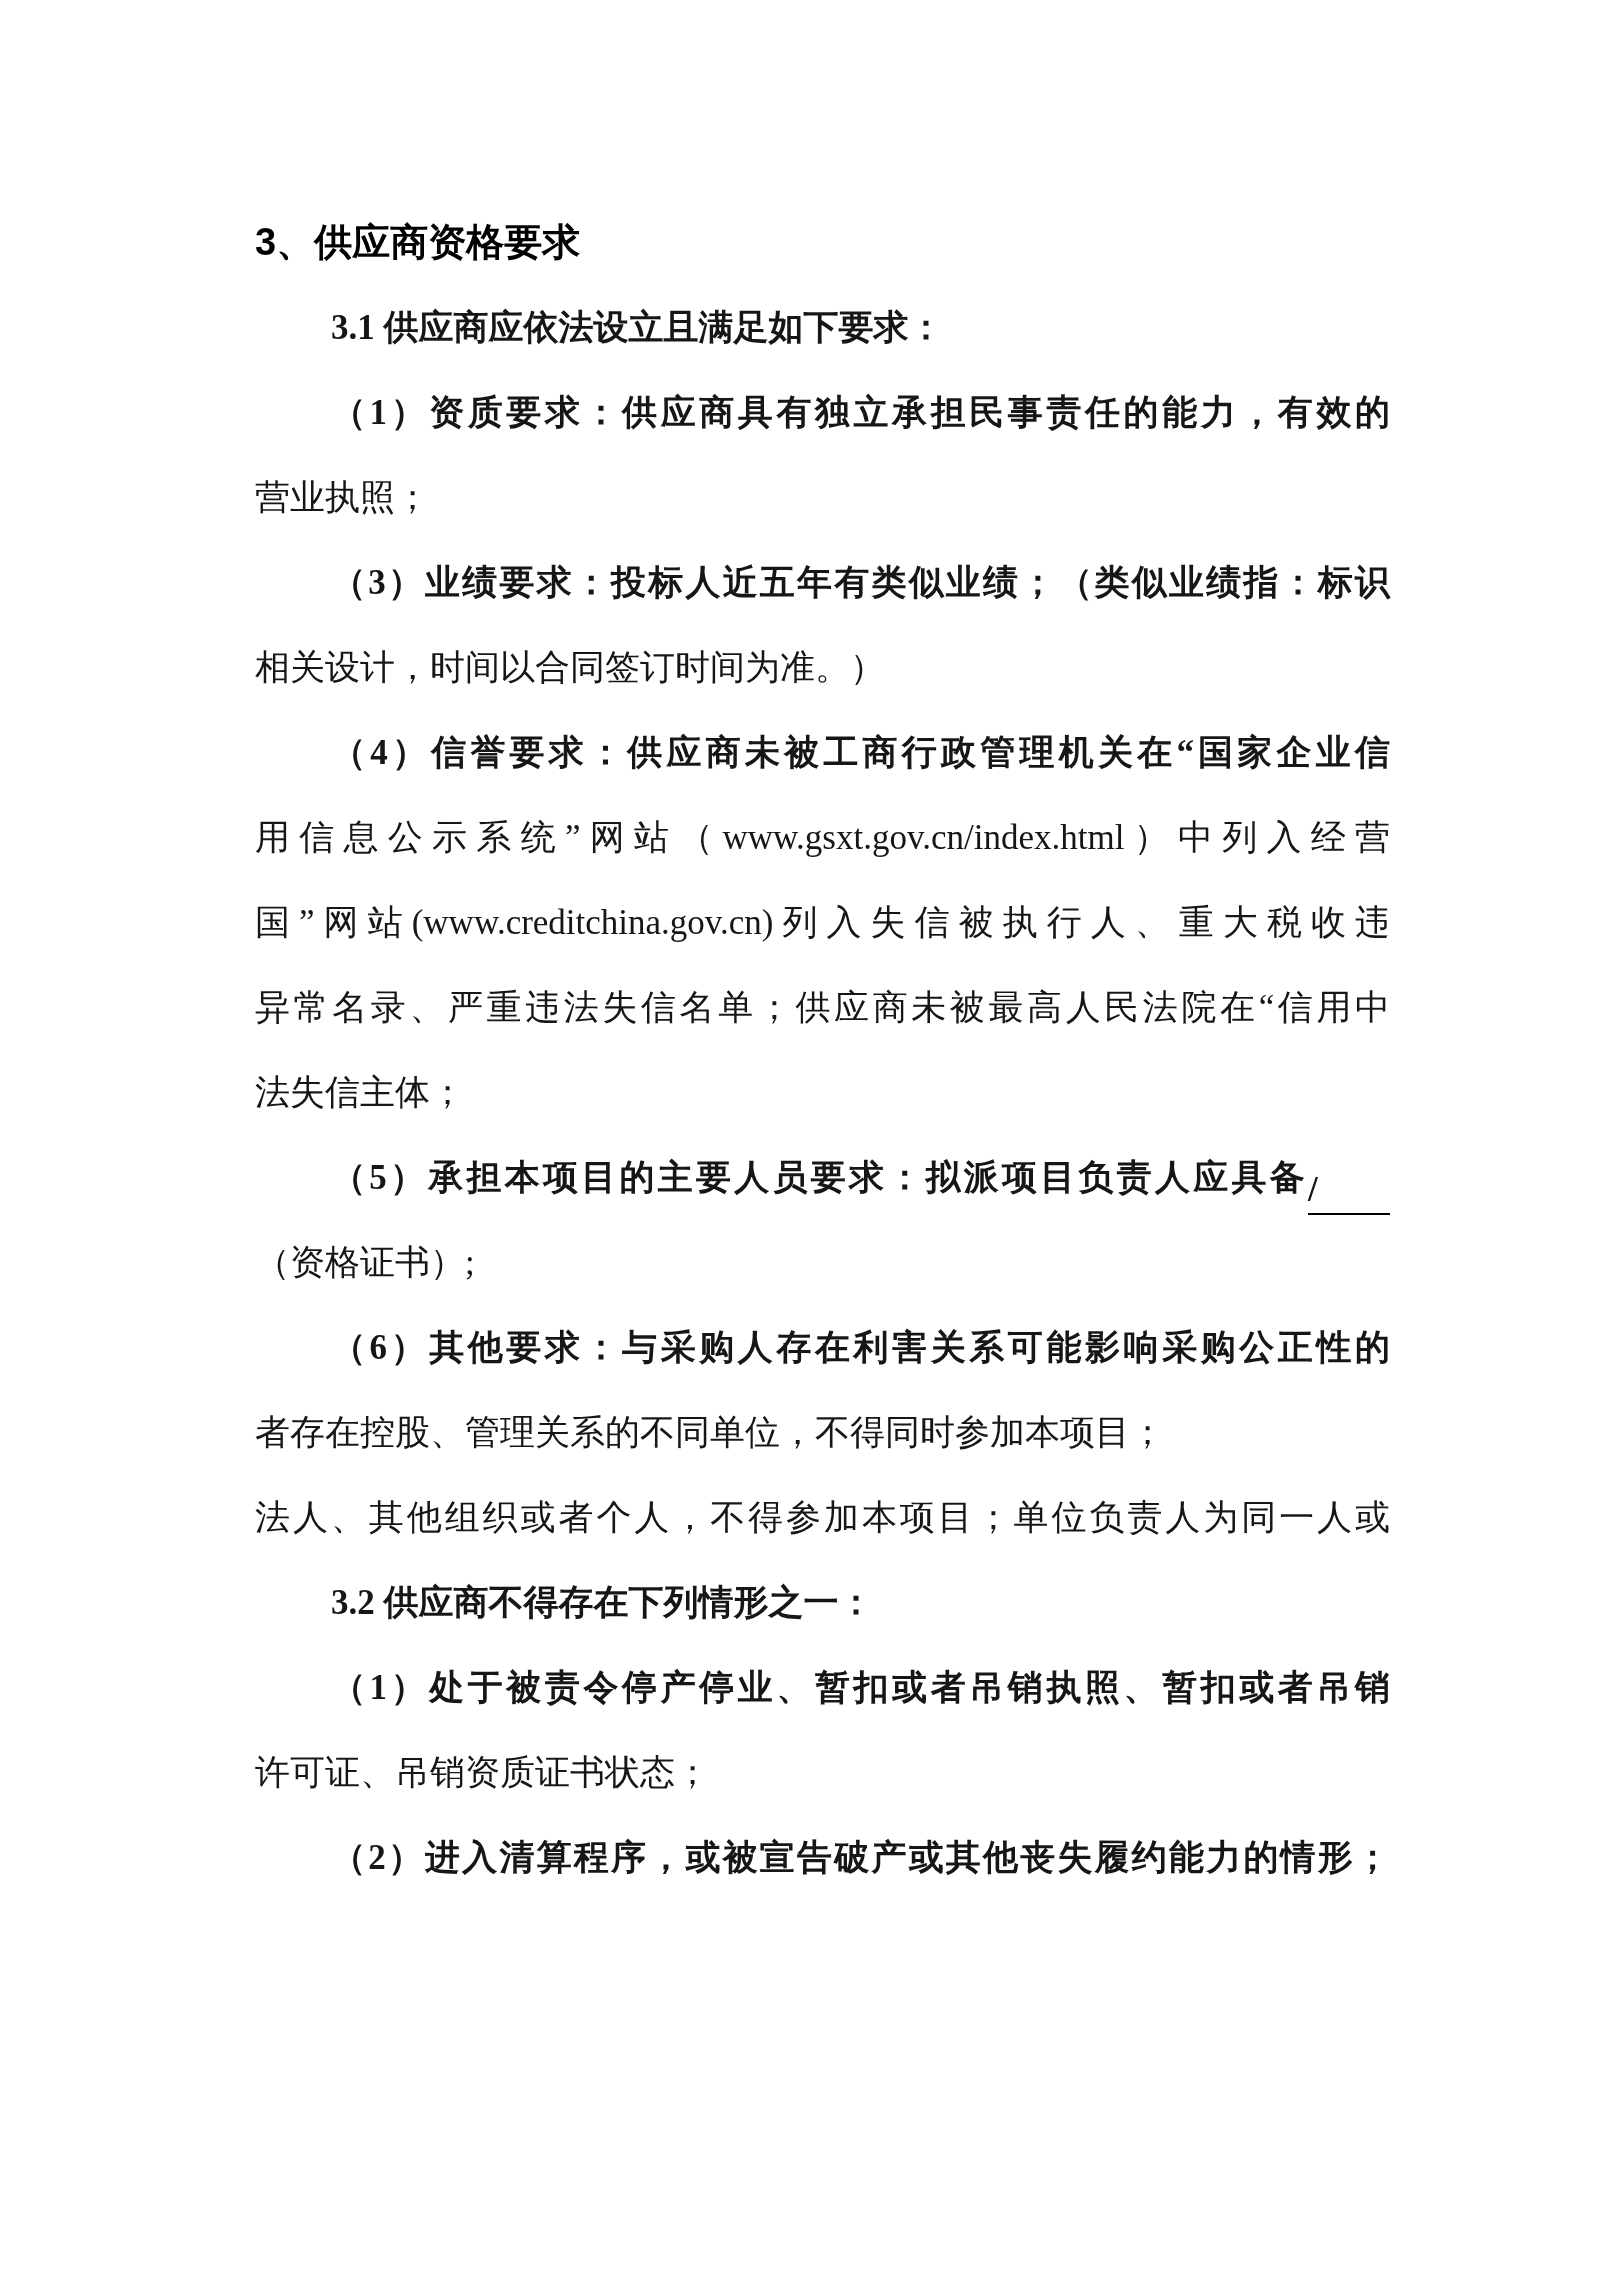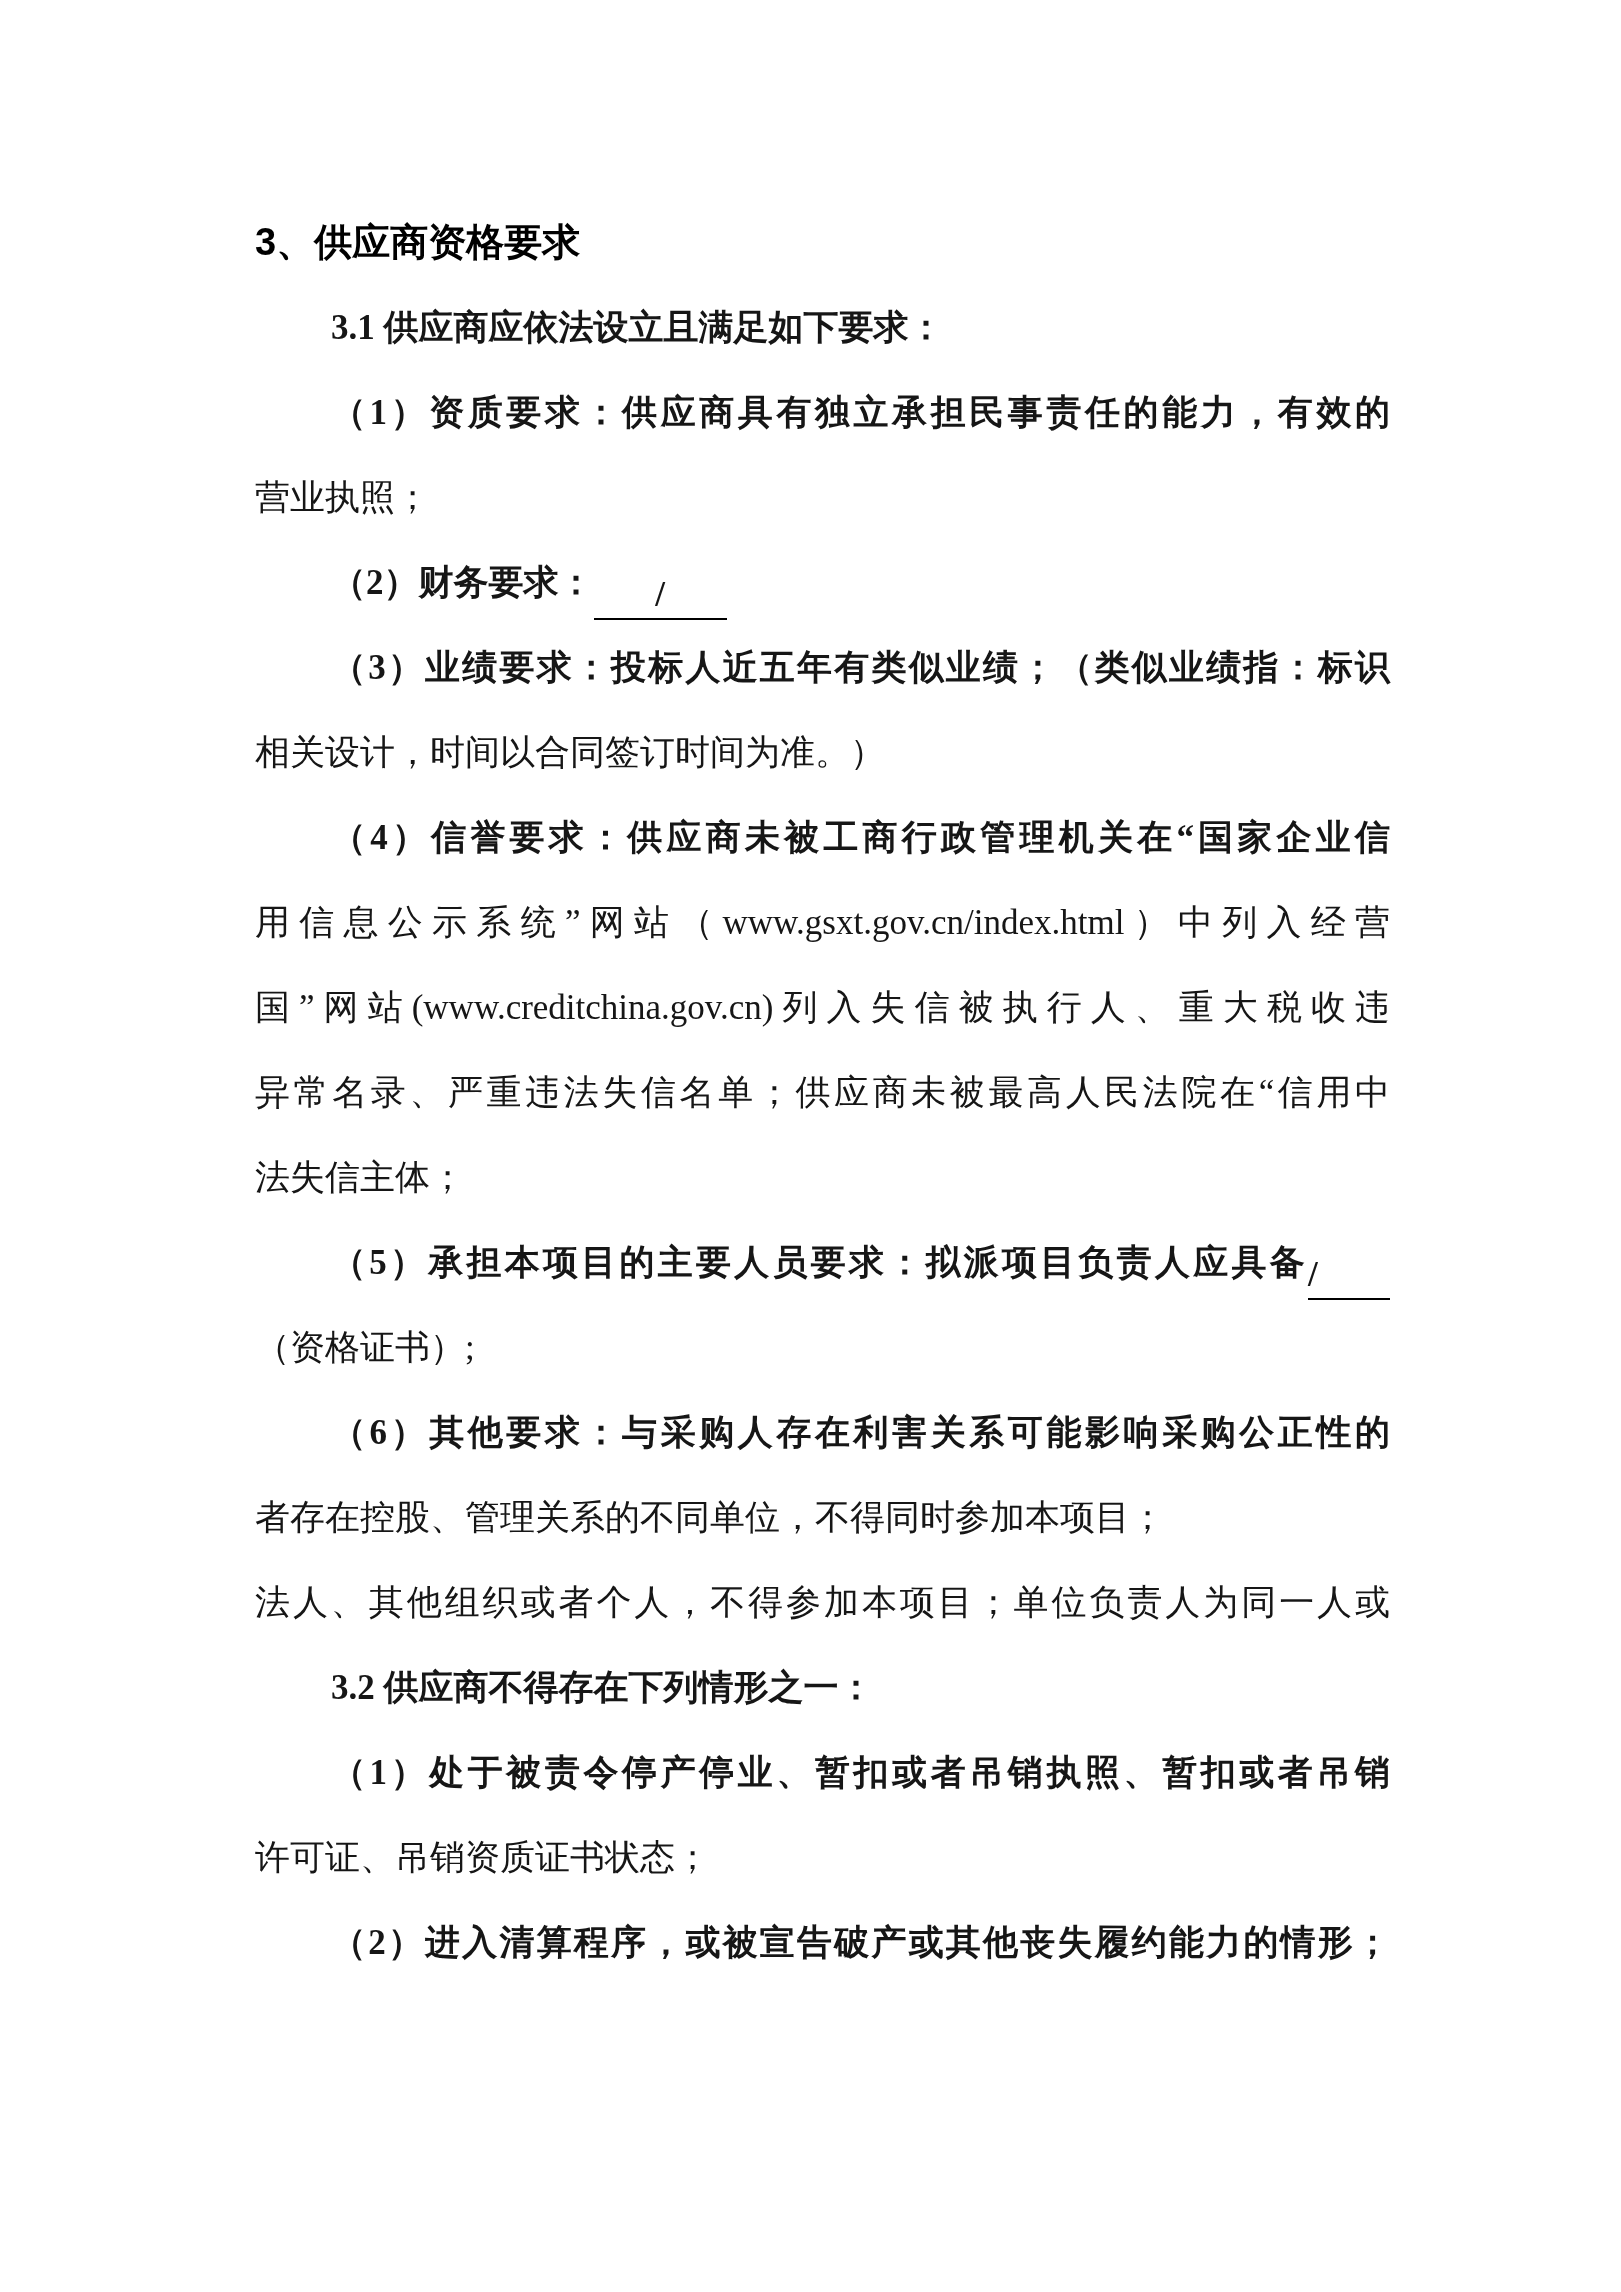--- a/index.html
+++ b/index.html
@@ -64,21 +64,20 @@
 <div class="page">
   <div class="content">
 
     <div class="line heading">3、供应商资格要求</div>
 
     <div class="line indent">3.1 供应商应依法设立且满足如下要求：</div>
 
     <div class="line indent full">（1）资质要求：供应商具有独立承担民事责任的能力，有效的</div>
     <div class="line">营业执照；</div>
 
-    <div class="line indent"><span>（2）财务要求：</span><span class="blank blank-wide"><span class="slash">/</span></span></div>
 
     <div class="line indent full">（3）业绩要求：投标人近五年有类似业绩；（类似业绩指：标识</div>
     <div class="line">相关设计，时间以合同签订时间为准。）</div>
 
     <div class="line indent full">（4）信誉要求：供应商未被工商行政管理机关在“国家企业信</div>
     <div class="line full">用信息公示系统”网站（www.gsxt.gov.cn/index.html）中列入经营</div>
     <div class="line full">国”网站(www.creditchina.gov.cn)列入失信被执行人、重大税收违</div>
     <div class="line full">异常名录、严重违法失信名单；供应商未被最高人民法院在“信用中</div>
     <div class="line">法失信主体；</div>
 

